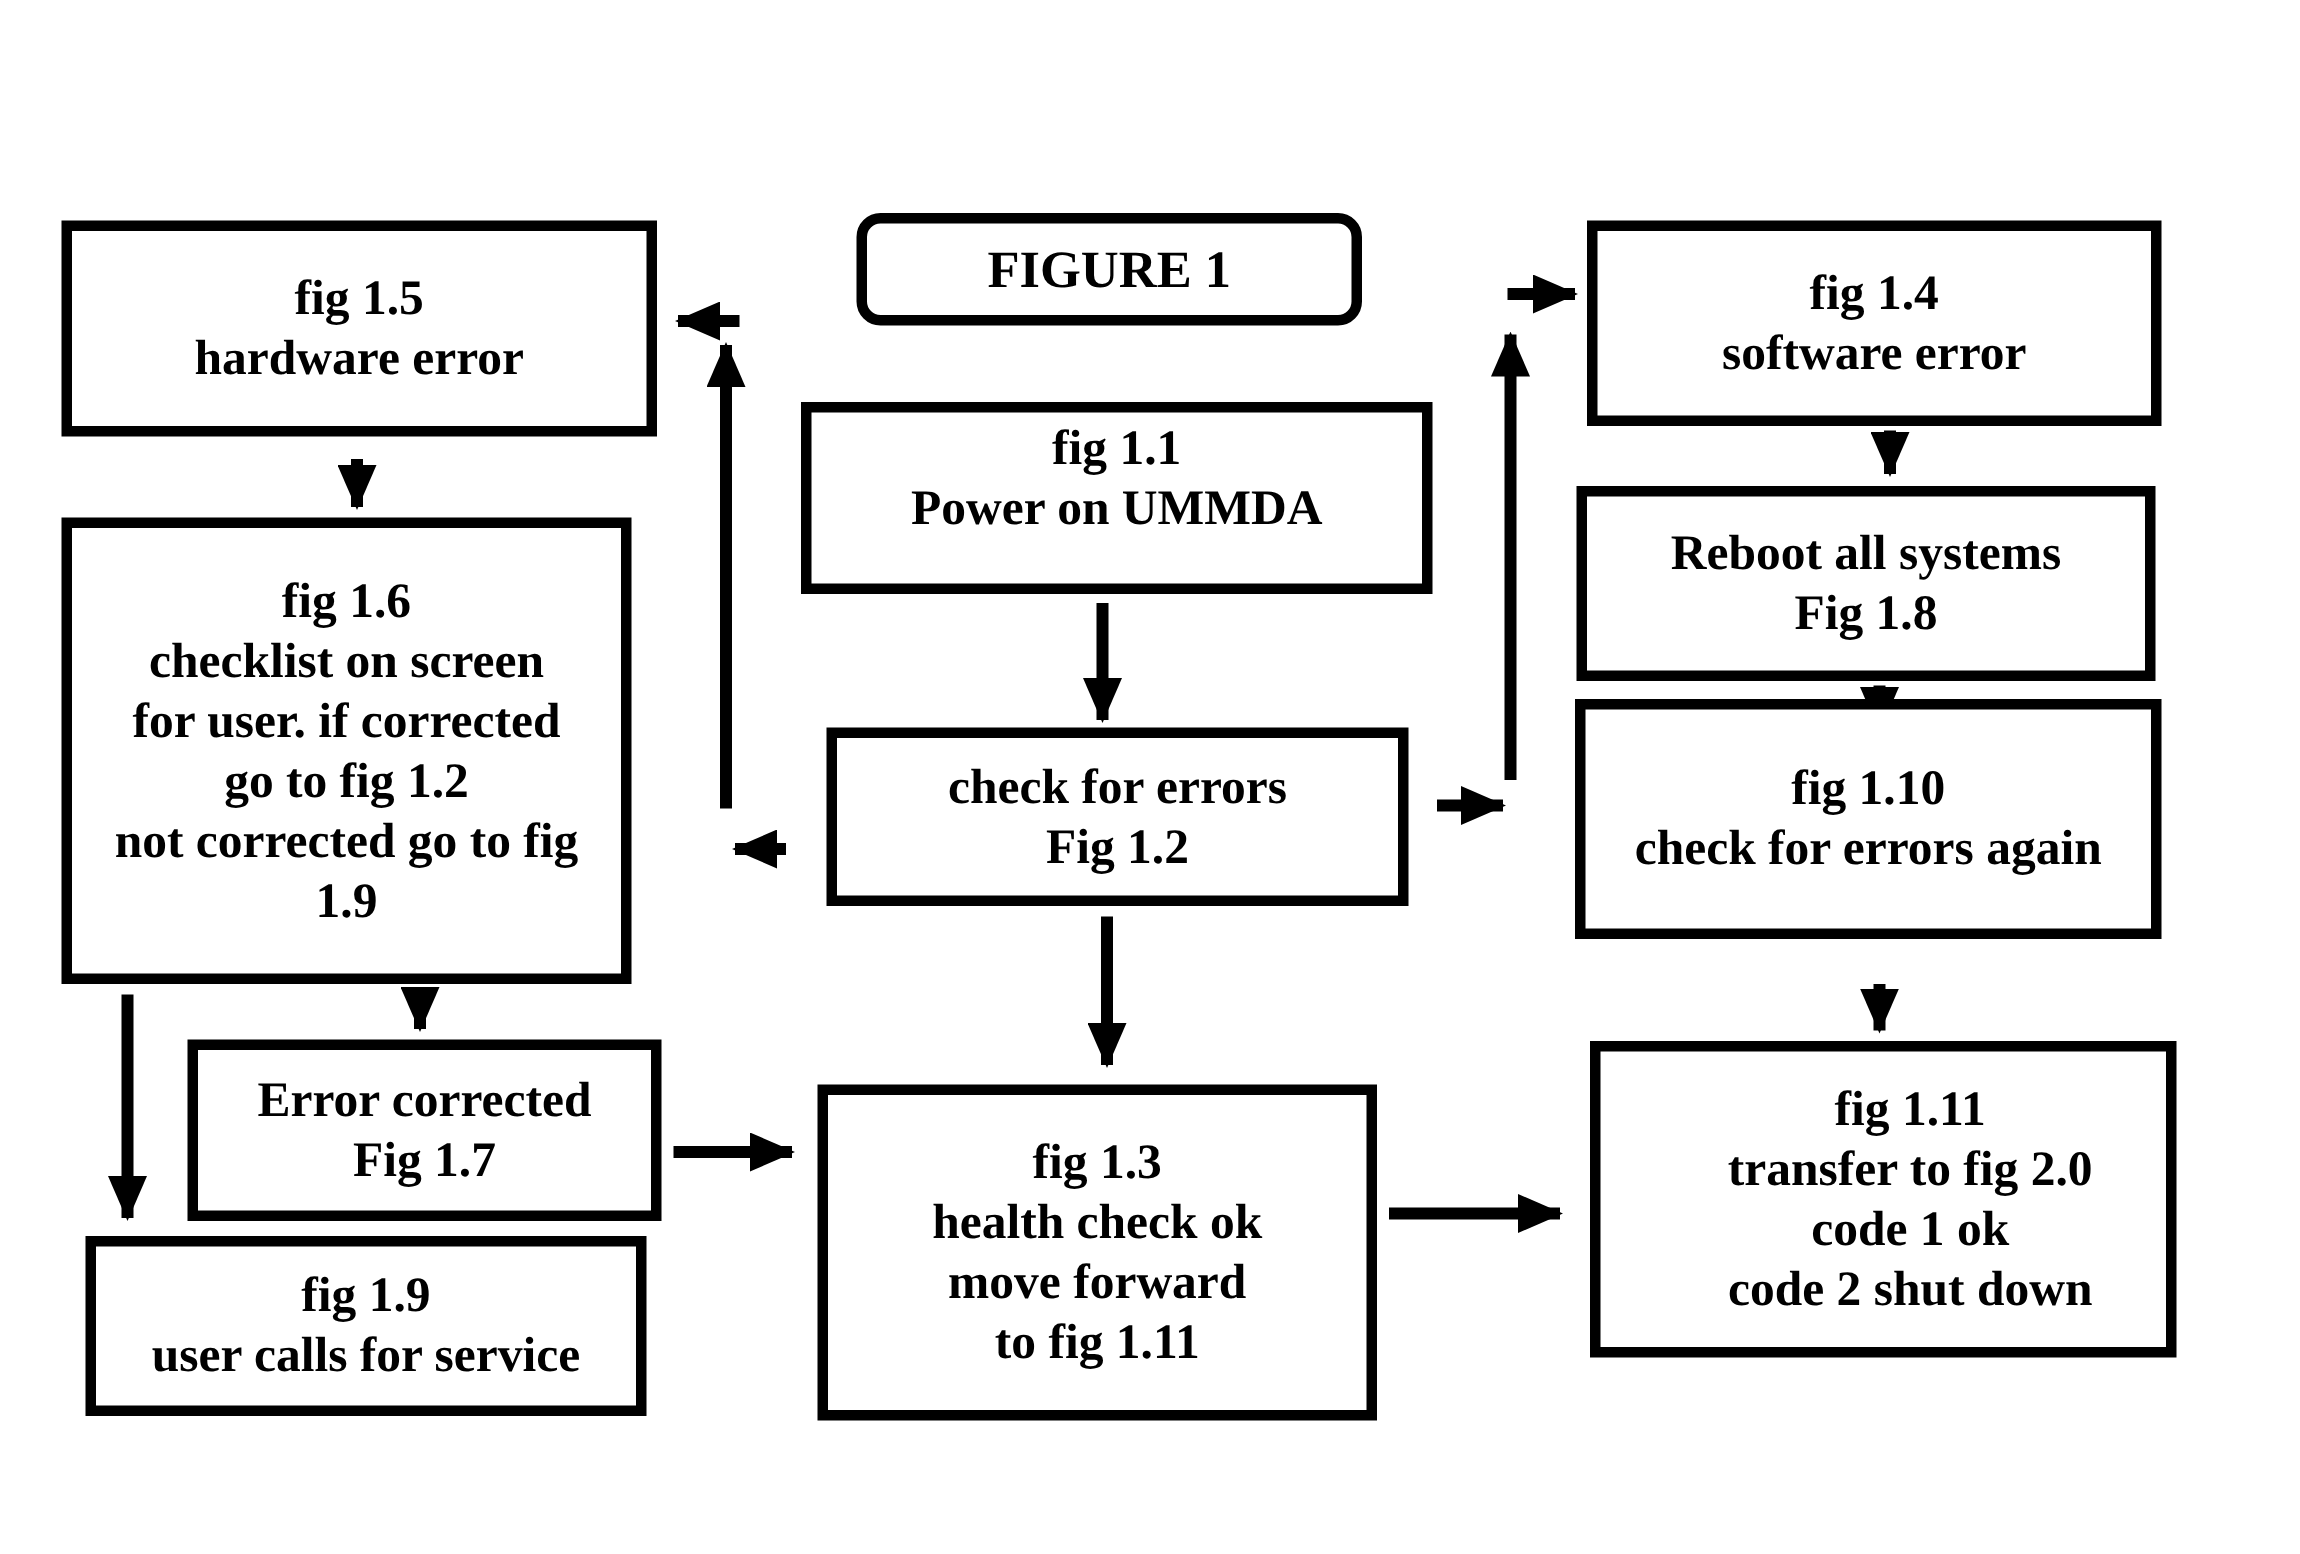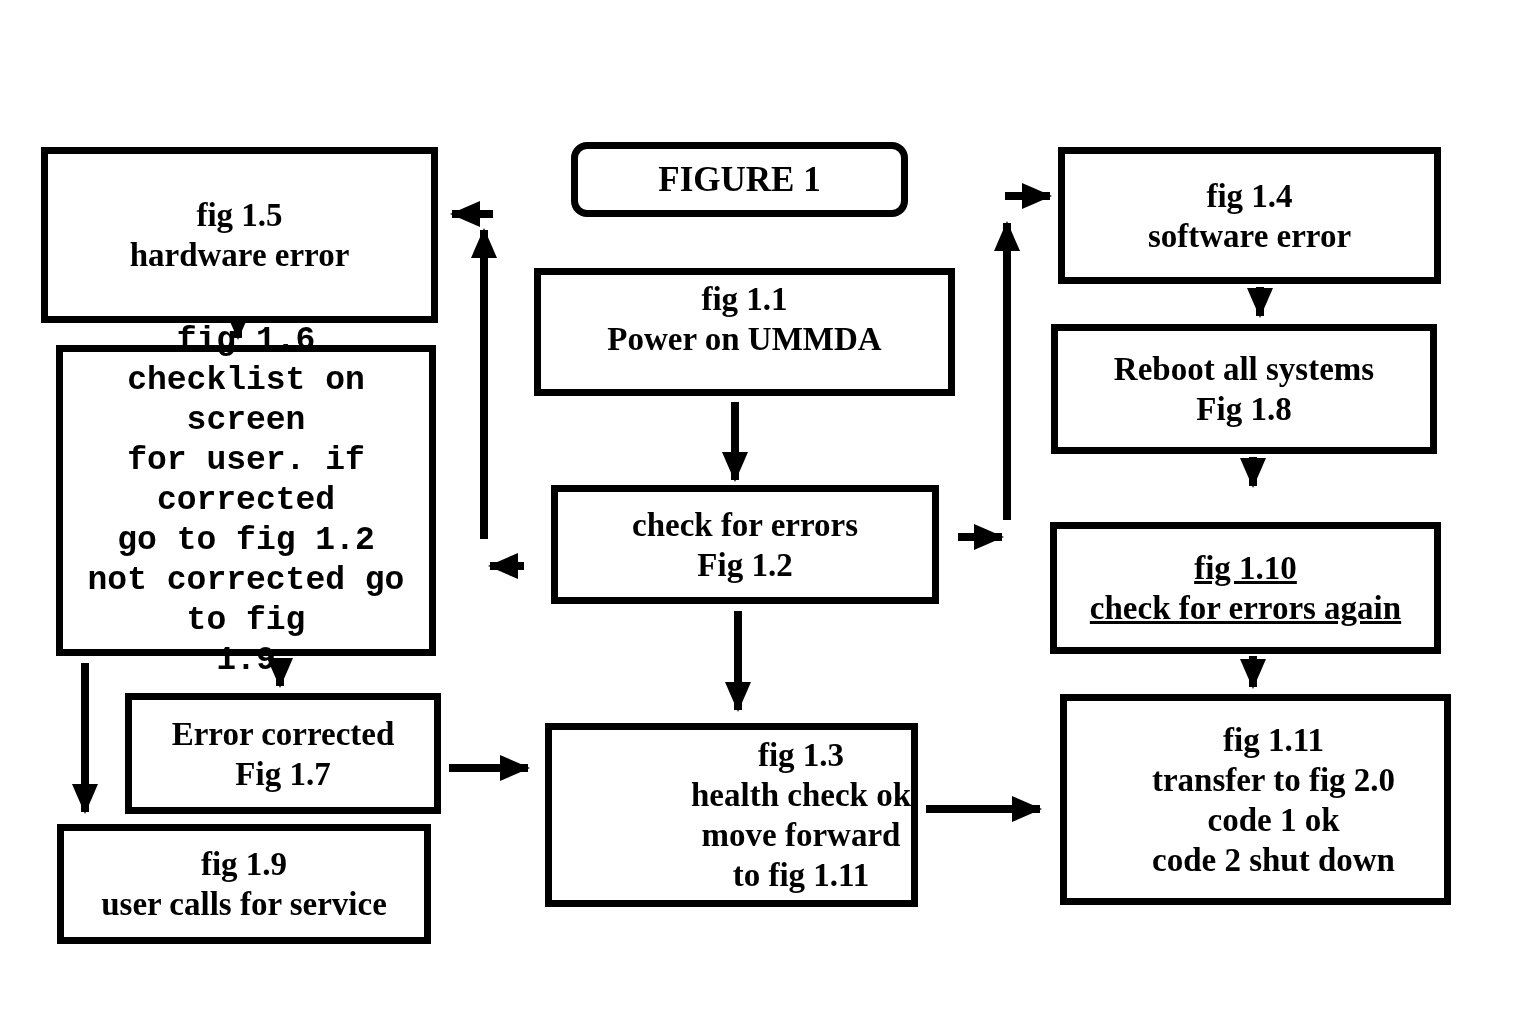--- a/index.html
+++ b/index.html
@@ -104,33 +104,33 @@
   <div class="node top-weighted" style="left:534px; top:268px; width:421px; height:128px;">
     <span class="label">fig 1.1
 Power on UMMDA</span>
   </div>
 
   <div class="node" style="left:551px; top:485px; width:388px; height:119px;">
     <span class="label">check for errors
 Fig 1.2</span>
   </div>
 
-  <div class="node" style="left:545px; top:723px; width:373px; height:184px;justify-content:flex-end;">
+  <div class="node" style="left:545px; top:723px; width:373px; height:224px;">
     <span class="label">fig 1.3
 health check ok
 move forward
 to fig 1.11</span>
   </div>
 
-  <div class="node" style="left:41px; top:147px; width:397px; height:176px;">
+  <div class="node" style="left:41px; top:147px; width:397px; height:144px;">
     <span class="label">fig 1.5
 hardware error</span>
   </div>
 
-  <div class="node" style="left:56px; top:345px; width:380px; height:311px;font-family:Liberation Mono, monospace;">
+  <div class="node" style="left:41px; top:345px; width:380px; height:311px;">
     <span class="label">fig 1.6
 checklist on screen
 for user. if corrected
 go to fig 1.2
 not corrected go to fig
 1.9</span>
   </div>
 
   <div class="node" style="left:125px; top:693px; width:316px; height:121px;">
     <span class="label">Error corrected
@@ -145,21 +145,21 @@
   <div class="node" style="left:1058px; top:147px; width:383px; height:137px;justify-content:center;">
     <span class="label">fig 1.4
 software error</span>
   </div>
 
   <div class="node" style="left:1051px; top:324px; width:386px; height:130px;">
     <span class="label">Reboot all systems
 Fig 1.8</span>
   </div>
 
-  <div class="node" style="left:1050px; top:522px; width:391px; height:132px;text-decoration:underline;">
+  <div class="node" style="left:1050px; top:466px; width:391px; height:160px;">
     <span class="label">fig 1.10
 check for errors again</span>
   </div>
 
   <div class="node" style="left:1060px; top:694px; width:391px; height:211px;padding-left:36px;">
     <span class="label">fig 1.11
 transfer to fig 2.0
 code 1 ok
 code 2 shut down</span>
   </div>

